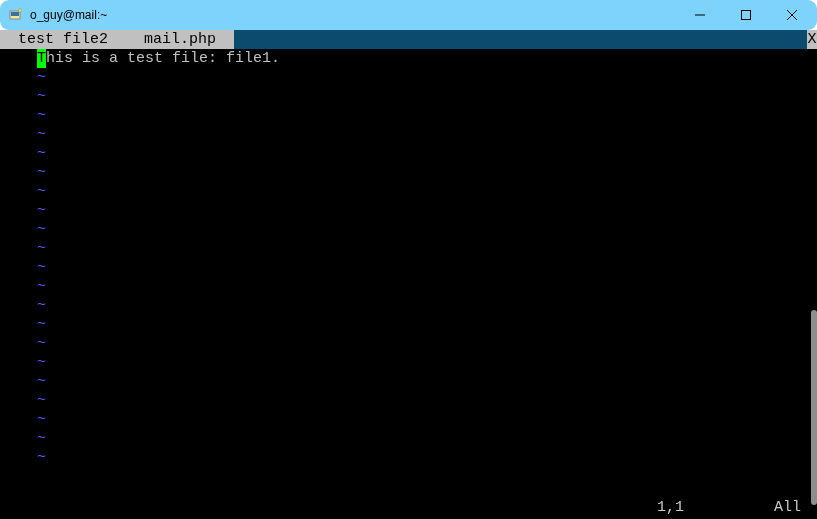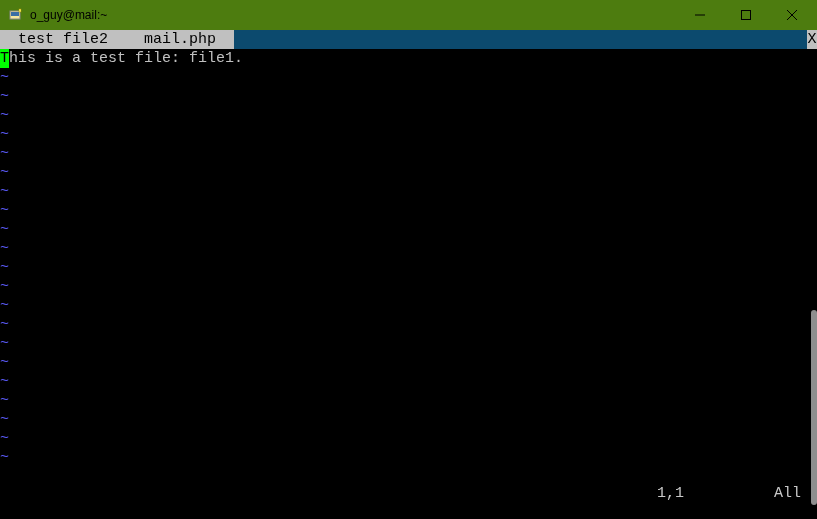--- a/index.html
+++ b/index.html
@@ -13,21 +13,22 @@
       font-family: "Segoe UI", Tahoma, sans-serif;
       background: #ffffff;
       overflow: hidden;
       position: relative;
     }
     .titlebar {
       height: 30px;
       display: flex;
       align-items: center;
       padding: 0 2px 0 8px;
-      background: #4d7c0f;
+      background: #7dd3fc;
+      border-radius: 9px;
     }
     .titlebar-icon {
       width: 16px;
       height: 16px;
       margin-right: 6px;
       display: flex;
       align-items: center;
       justify-content: center;
     }
     .titlebar-title {
@@ -96,27 +97,28 @@
     }
     .cursor-block {
       display: inline-block;
       background: #00ff00;
       color: #000000;
       width: 9px;
     }
     .text-line {
       white-space: pre;
       height: 19px;
+      margin-left: 37px;
     }
     .tilde {
       color: #5c5cff;
     }
     .status-line {
       position: absolute;
-      bottom: 16px;
+      bottom: 2px;
       left: 0;
       right: 4px;
       height: 19px;
       color: #c8c8c8;
       display: flex;
       padding-left: 32px;
     }
     .status-spacer {
       flex: 1;
     }

